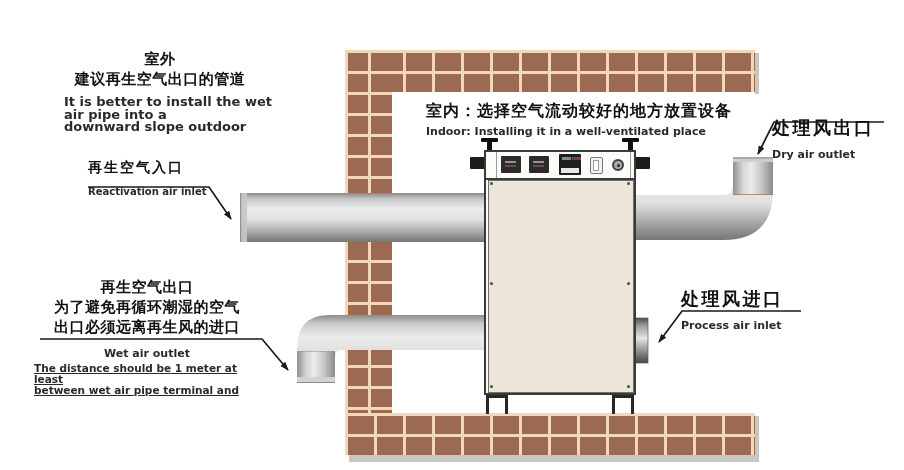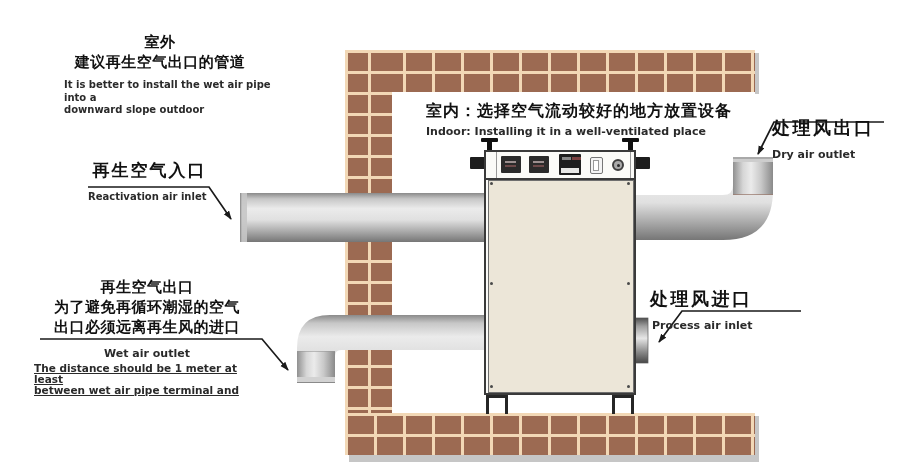--- a/index.html
+++ b/index.html
@@ -36,38 +36,38 @@
   #front-panel{left:2px;top:28px;width:144px;height:211px;background:#ece6d8;border:1px solid #6f6f6f;box-sizing:content-box;}
   .screw{width:3px;height:3px;border-radius:50%;background:#4a4a4a;}
   .bolt-bar{height:4px;background:#101010;border-radius:1px;}
   .bolt-stem{width:5px;height:9px;background:#101010;}
   .handle{width:15px;height:12px;background:#1d1d1d;border-radius:1px;}
   .leg{width:22px;height:19px;border-top:3px solid #262626;border-left:3px solid #262626;border-right:3px solid #262626;box-sizing:border-box;}
 
   
   .zh{font-weight:bold;color:#111;}
   .en{font-weight:bold;color:#2a2a2a;}
-  #outdoor-note{left:28px;top:32px;width:264px;text-align:center;}
+  #outdoor-note{left:28px;top:49px;width:264px;text-align:center;}
   #outdoor-note .zh{font-size:15px;line-height:20px;letter-spacing:.5px;}
-  #outdoor-note .en-block{margin-top:7px;padding-left:36px;text-align:left;font-size:10px;line-height:12.5px;}
+  #outdoor-note .en-block{margin-top:7px;padding-left:36px;text-align:left;font-size:13px;line-height:12.5px;}
   #reactivation-label{left:88px;top:159px;}
-  #reactivation-label .zh{font-size:17px;letter-spacing:2px;text-align:right;}
+  #reactivation-label .zh{font-size:14px;letter-spacing:2px;}
   #reactivation-label .en{font-size:10px;margin-top:9px;}
   #wet-note{left:28px;top:277px;width:238px;text-align:center;}
   #wet-note .zh{font-size:15px;line-height:20px;letter-spacing:.5px;}
   #wet-note .en-title{font-size:11px;margin-top:10px;}
   #wet-note .en-block{margin-top:3px;padding-left:6px;text-align:left;font-size:10.5px;line-height:10.5px;text-decoration:underline;}
   #wet-note .en-block div{margin-bottom:1px;}
   #indoor-title{left:426px;top:101px;}
   #indoor-title .zh{font-size:16px;letter-spacing:1px;}
   #indoor-title .en{font-size:11px;margin-top:3px;}
   #dry-label{left:772px;top:116px;}
   #dry-label .zh{font-size:18px;letter-spacing:2.5px;}
   #dry-label .en{font-size:11px;margin-top:8px;}
-  #process-label{left:650px;top:287px;text-align:right;}
+  #process-label{left:681px;top:287px;}
   #process-label .zh{font-size:18px;letter-spacing:2.5px;}
   #process-label .en{font-size:11px;margin-top:8px;}
 </style>
 </head>
 <body>
 
 <div id="stage">
 
   <div class="abs brick brick-h" style="left:345px;top:50px;width:410px;height:42px;"></div>
   <div class="abs brick brick-v" style="left:345px;top:50px;width:47px;height:405px;"></div>

